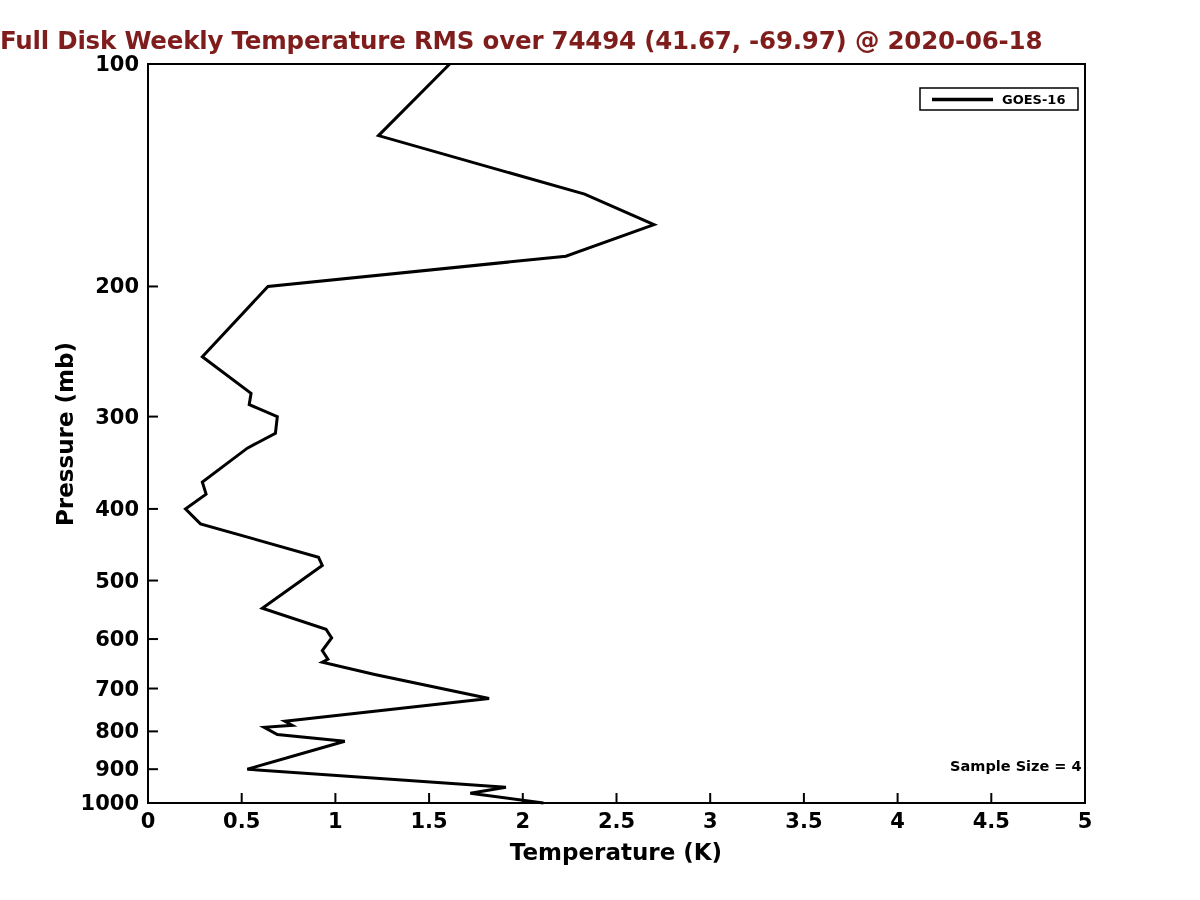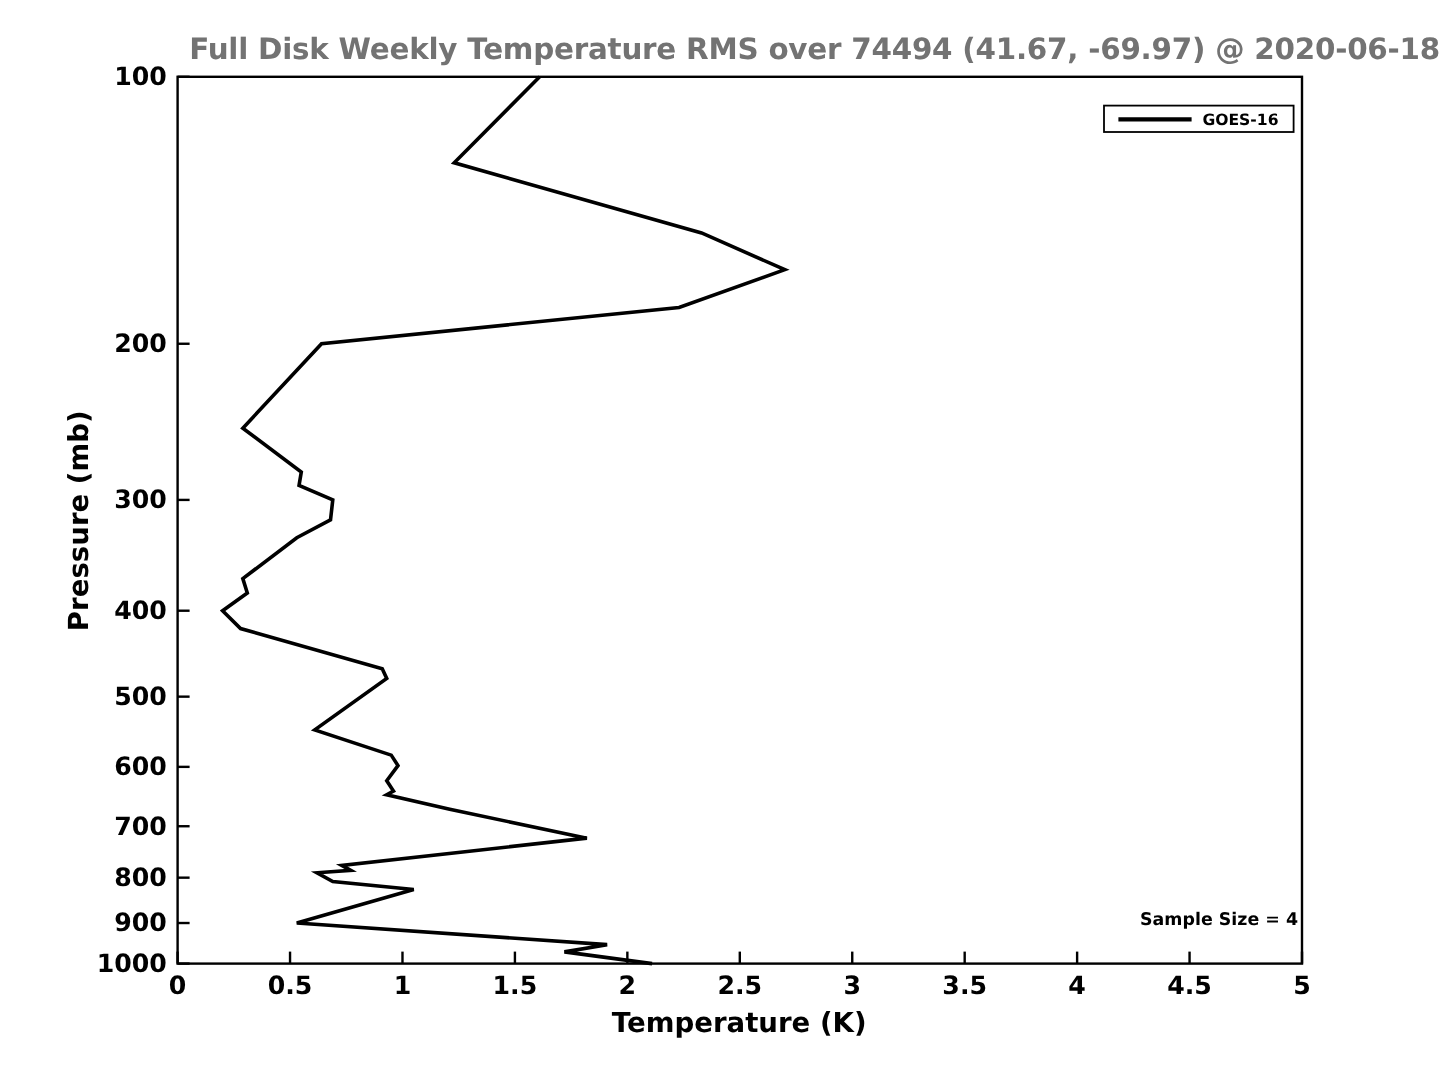--- a/index.html
+++ b/index.html
@@ -17,24 +17,24 @@
     position: relative;
     width: 1200px;
     height: 900px;
     background: #ffffff;
   }
   #chart-title {
     position: absolute;
     left: 0;
     top: 26px;
     width: 1200px;
-    text-align: right;
+    text-align: left;
     font-size: 24.5px;
     font-weight: bold;
-    color: #737373;
+    color: #7f1d1d;
     letter-spacing: -0.2px;
     white-space: nowrap;
     font-family: "DejaVu Sans", "Liberation Sans", sans-serif;
   }
   #plot-svg {
     position: absolute;
     left: 0;
     top: 0;
   }
   .tick-label {

